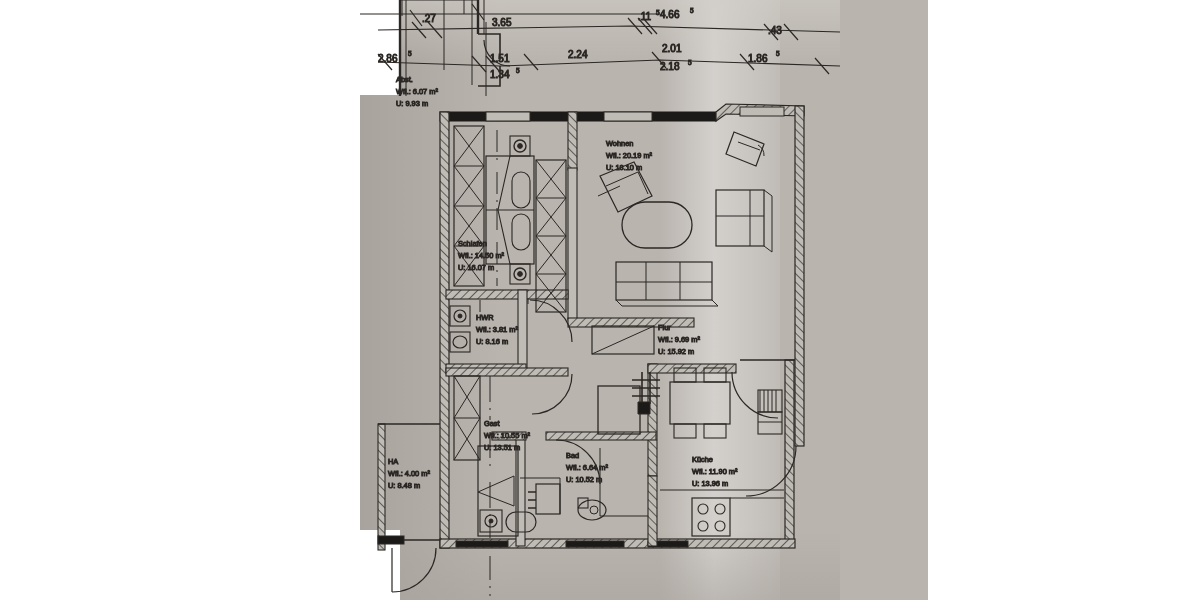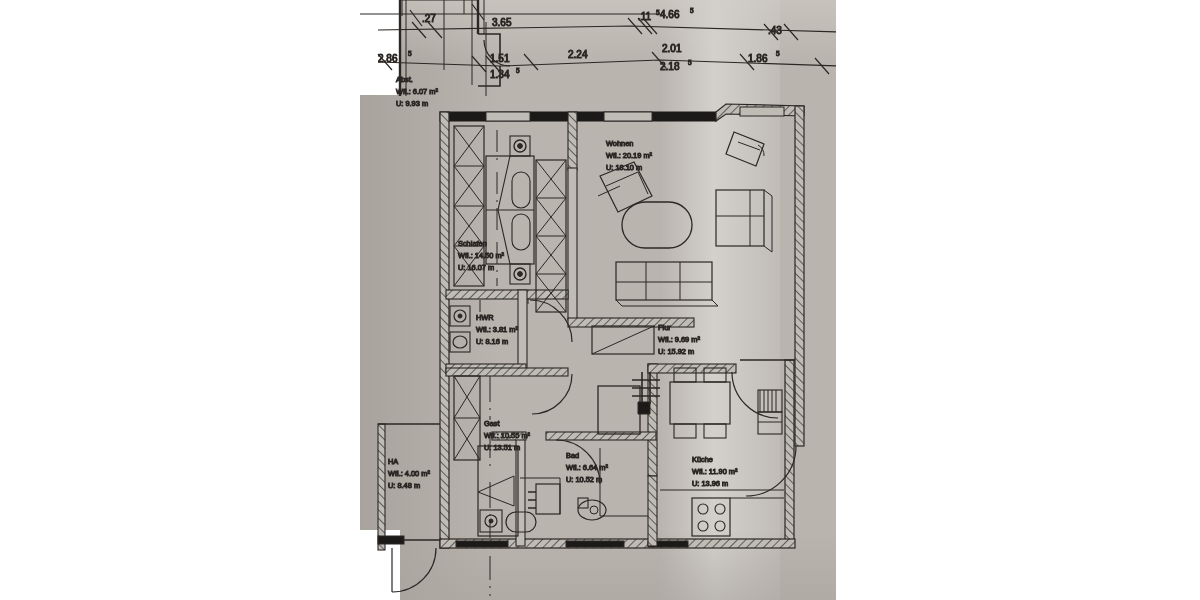--- a/index.html
+++ b/index.html
@@ -1,21 +1,21 @@
 <!DOCTYPE html>
 <html><head>
 <meta charset="utf-8">
 <title>Floor Plan</title>
 <style>
   html,body{margin:0;padding:0;background:#ffffff;}
   body{width:1200px;height:600px;overflow:hidden;
        font-family:"Liberation Sans", sans-serif;}
   #stage{position:relative;width:1200px;height:600px;background:#ffffff;}
   
-  #paper{position:absolute;left:360px;top:0;width:476px;height:600px;
+  #paper{position:absolute;left:360px;top:0;width:568px;height:600px;
          background:#b9b4ae;overflow:hidden;text-align:center;}
   
   #paper .shadeL{position:absolute;left:0;top:0;width:140px;height:600px;
        background:linear-gradient(90deg,#a8a39d 0%,#b9b4ae 100%);}
   #paper .crease{position:absolute;left:300px;top:0;width:120px;height:600px;
        background:linear-gradient(90deg,rgba(255,255,255,0) 0%,rgba(255,255,255,.38) 45%,rgba(255,255,255,.10) 100%);}
   #paper .shadeTop{position:absolute;left:0;top:0;width:480px;height:60px;
        background:linear-gradient(180deg,rgba(210,206,200,.55) 0%,rgba(185,180,174,0) 100%);}
   #paper .shadeBot{position:absolute;left:0;bottom:0;width:480px;height:70px;
        background:linear-gradient(0deg,rgba(168,163,157,.55) 0%,rgba(185,180,174,0) 100%);}

